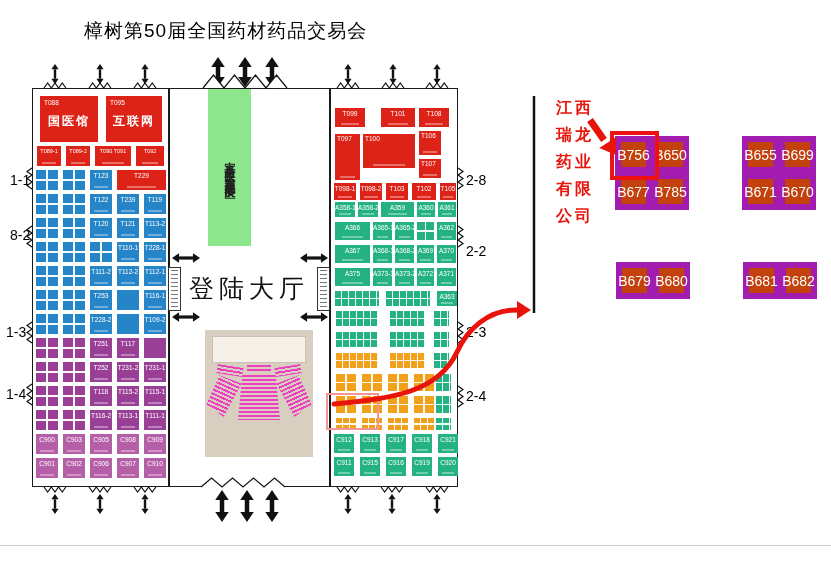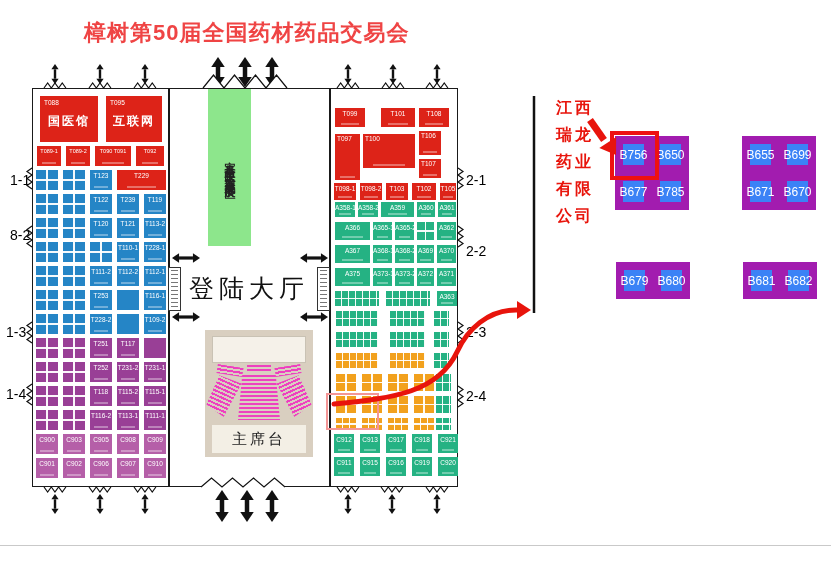--- a/index.html
+++ b/index.html
@@ -1,17 +1,17 @@
 <!DOCTYPE html>
 <html><head>
 <meta charset="utf-8">
 <style>
   *{margin:0;padding:0;box-sizing:border-box}
   html,body{width:831px;height:561px;background:#fff;font-family:"Liberation Sans",sans-serif;position:relative;overflow:hidden}
-  .title{position:absolute;left:84px;top:18px;font-size:22px;font-weight:bold;color:#ef4444;letter-spacing:1px}
+  .title{position:absolute;left:84px;top:18px;font-size:19px;font-weight:normal;color:#000000;letter-spacing:1px}
   .hall-outline{position:absolute;left:32px;top:88px;width:426px;height:399px;border:1.6px solid #1a1a1a}
   .vdiv{position:absolute;top:88px;width:2px;height:399px;background:#1a1a1a}
   .green-zone{position:absolute;left:208px;top:89px;width:43px;height:157px;background:#8de68c;display:flex;align-items:center;justify-content:center;z-index:2}
   .green-zone span{writing-mode:vertical-rl;font-size:11px;letter-spacing:2.5px;color:#222;font-weight:600}
   .hall-label{position:absolute;left:168px;top:272px;width:162px;text-align:center;font-family:"Liberation Serif",serif;font-size:25px;letter-spacing:5px;color:#111}
   .passage-box{position:absolute;width:13px;height:44px;background:#fff;border:1px solid #333;padding:2px;z-index:3}
   .passage-box .tl{width:100%;height:100%;background:repeating-linear-gradient(to bottom,#777 0 1px,transparent 1px 4px)}
   .stage{position:absolute;left:205px;top:330px;width:108px;height:127px;background:#d9cfc0}
   .stage-top{position:absolute;left:7px;top:6px;width:94px;height:27px;background:#f5f1e9;border:1px solid #c9c2b4}
   .stage-label{position:absolute;left:7px;top:95px;width:94px;height:28px;background:#f3efe5;display:flex;align-items:center;justify-content:center;font-family:"Liberation Serif",serif;font-size:15px;letter-spacing:3px;color:#222}
@@ -31,41 +31,41 @@
   .tl-label{text-align:left}
   .tl-label .booth-label{margin-left:2px;margin-top:1px}
   .c-red{background:#dd2318}.c-blue{background:#2585c6}.c-purple{background:#993f96}
   .c-magenta{background:#b55fa8}.c-green{background:#25b283}.c-orange{background:#f2a11d}
   .grid4{background-image:linear-gradient(to right,rgba(255,255,255,0) 46%,rgba(255,255,255,.95) 46%,rgba(255,255,255,.95) 54%,rgba(255,255,255,0) 54%),linear-gradient(to bottom,rgba(255,255,255,0) 46%,rgba(255,255,255,.95) 46%,rgba(255,255,255,.95) 54%,rgba(255,255,255,0) 54%)}
   .strip{background-image:repeating-linear-gradient(to right,rgba(255,255,255,0) 0 6px,rgba(255,255,255,.95) 6px 7px),linear-gradient(to bottom,rgba(255,255,255,0) 45%,rgba(255,255,255,.95) 45%,rgba(255,255,255,.95) 55%,rgba(255,255,255,0) 55%)}
   .feat{position:absolute;background:#dd2318;color:#fff}
   .feat .fid{position:absolute;left:4px;top:3px;font-size:6.5px}
   .feat .fname{position:absolute;left:0;right:0;top:17px;text-align:center;font-size:12px;font-weight:bold;letter-spacing:2px}
   .bgroup{position:absolute;display:grid;gap:0;z-index:2}
-  .bcell{width:37px;height:37px;background:#3b82f6;border:8px solid #a21caf;color:#fff;font-size:12px;display:flex;align-items:center;justify-content:center}
+  .bcell{width:37px;height:37px;background:#c2410c;border:6px solid #a21caf;color:#fff;font-size:14px;display:flex;align-items:center;justify-content:center}
   .highlight-box{position:absolute;left:610px;top:131px;width:49px;height:49px;border:4px solid #ee1111;z-index:5}
   .pink-box{position:absolute;left:326px;top:393px;width:53px;height:37px;border:2px solid #f49696;z-index:4}
   .company{position:absolute;left:556px;top:94px;color:#e8150c;font-size:16px;font-weight:bold;line-height:27px;letter-spacing:3px}
   #overlay{position:absolute;left:0;top:0;pointer-events:none;z-index:6}
   .bottom-line{position:absolute;left:0;top:545px;width:831px;height:1px;background:#c9c9c9}
 </style>
 </head>
 <body>
 
 <div class="title">樟树第50届全国药材药品交易会</div>
 
 <div class="hall-outline"></div>
 <div class="vdiv" style="left:168px"></div>
 <div class="vdiv" style="left:329px"></div>
 
 <div class="row-label" style="left:10px;top:172px">1-1</div>
 <div class="row-label" style="left:10px;top:227px">8-2</div>
 <div class="row-label" style="left:6px;top:324px">1-3</div>
 <div class="row-label" style="left:6px;top:386px">1-4</div>
-<div class="row-label" style="left:466px;top:172px">2-1</div>
+<div class="row-label" style="left:466px;top:172px">2-8</div>
 <div class="row-label" style="left:466px;top:243px">2-2</div>
 <div class="row-label" style="left:466px;top:324px">2-3</div>
 <div class="row-label" style="left:466px;top:388px">2-4</div>
 
 <div class="green-zone">
   <span>宜春市中医药发展成果展区</span>
 </div>
 <div class="hall-label">登陆大厅</div>
 <div class="passage-box" style="left:168px;top:267px">
     <div class="tl"></div>
@@ -77,21 +77,20 @@
 <div class="stage">
   <div class="stage-top"></div>
   <div class="seats">
     <div class="seat seat-tl"></div>
     <div class="seat seat-tc"></div>
     <div class="seat seat-tr"></div>
     <div class="seat seat-l"></div>
     <div class="seat seat-c"></div>
     <div class="seat seat-r"></div>
   </div>
-  <div class="stage-label">主席台</div>
 </div>
 
 <div>
     <div class="feat" style="left: 40px; top: 96px; width: 58px; height: 46px;">
       <span class="fid">T088</span>
       <span class="fname">国医馆</span>
     </div>
     <div class="feat" style="left: 106px; top: 96px; width: 56px; height: 46px;">
       <span class="fid">T095</span>
       <span class="fname">互联网</span>

